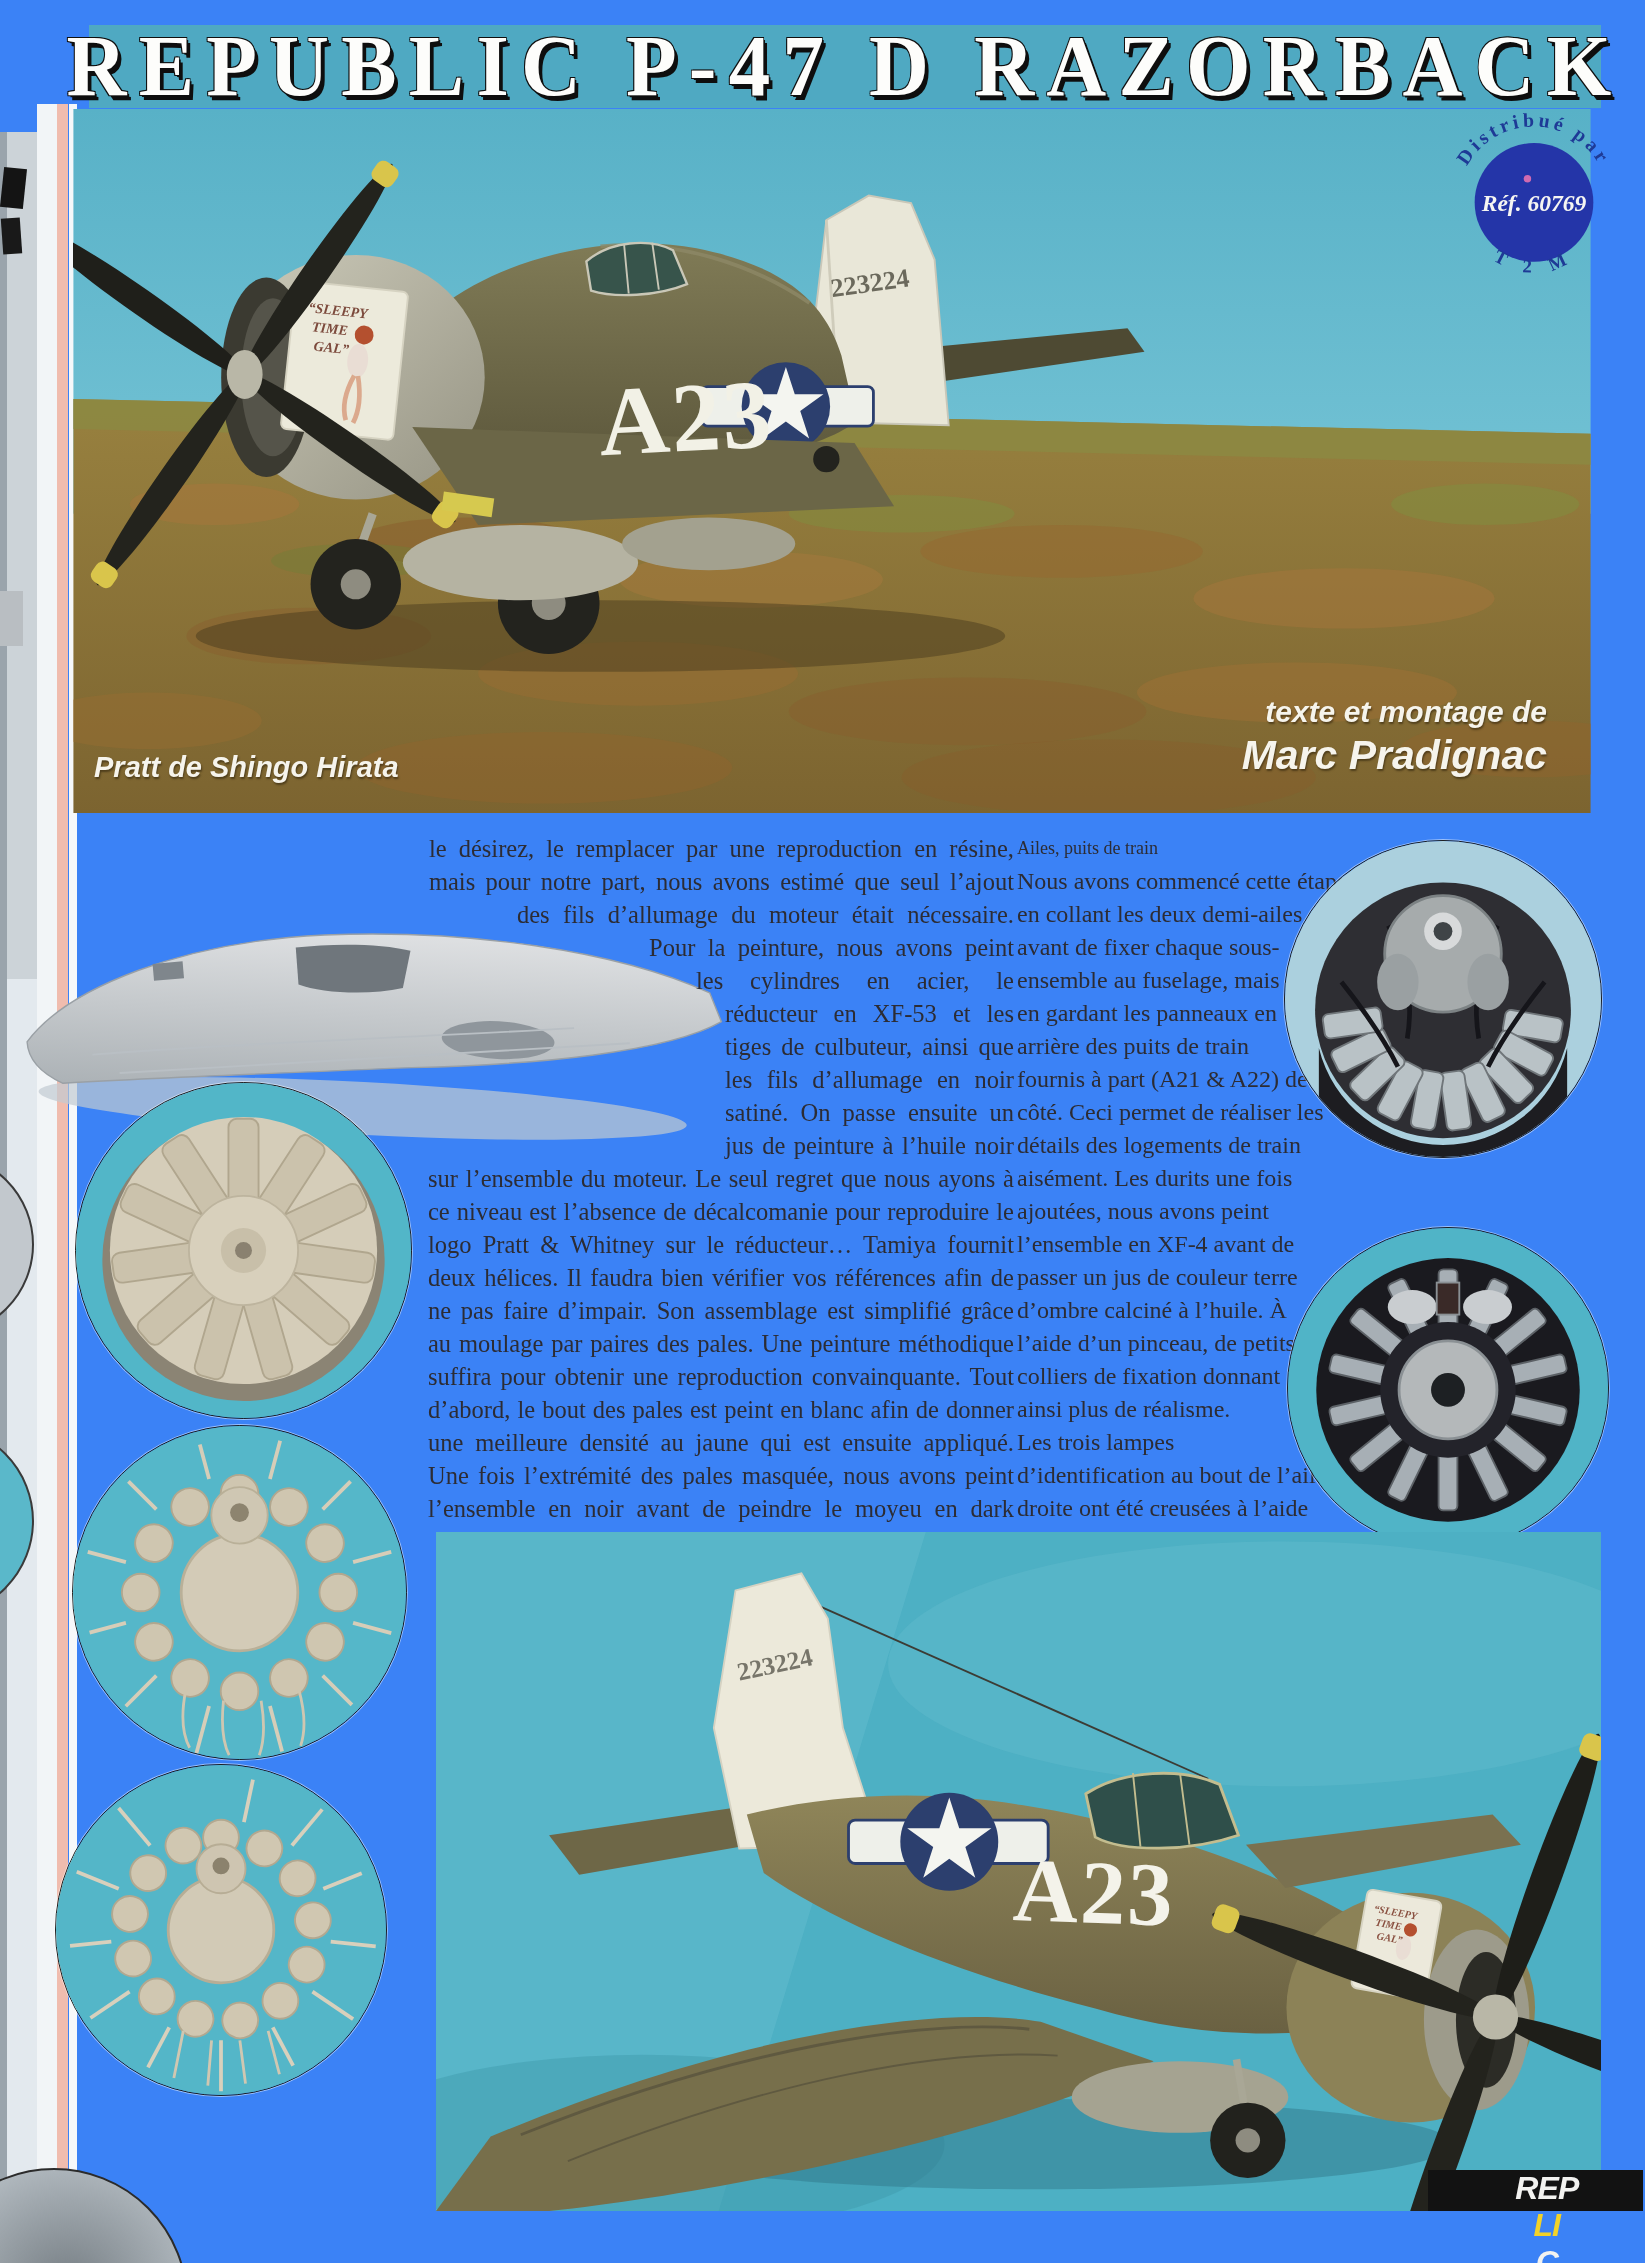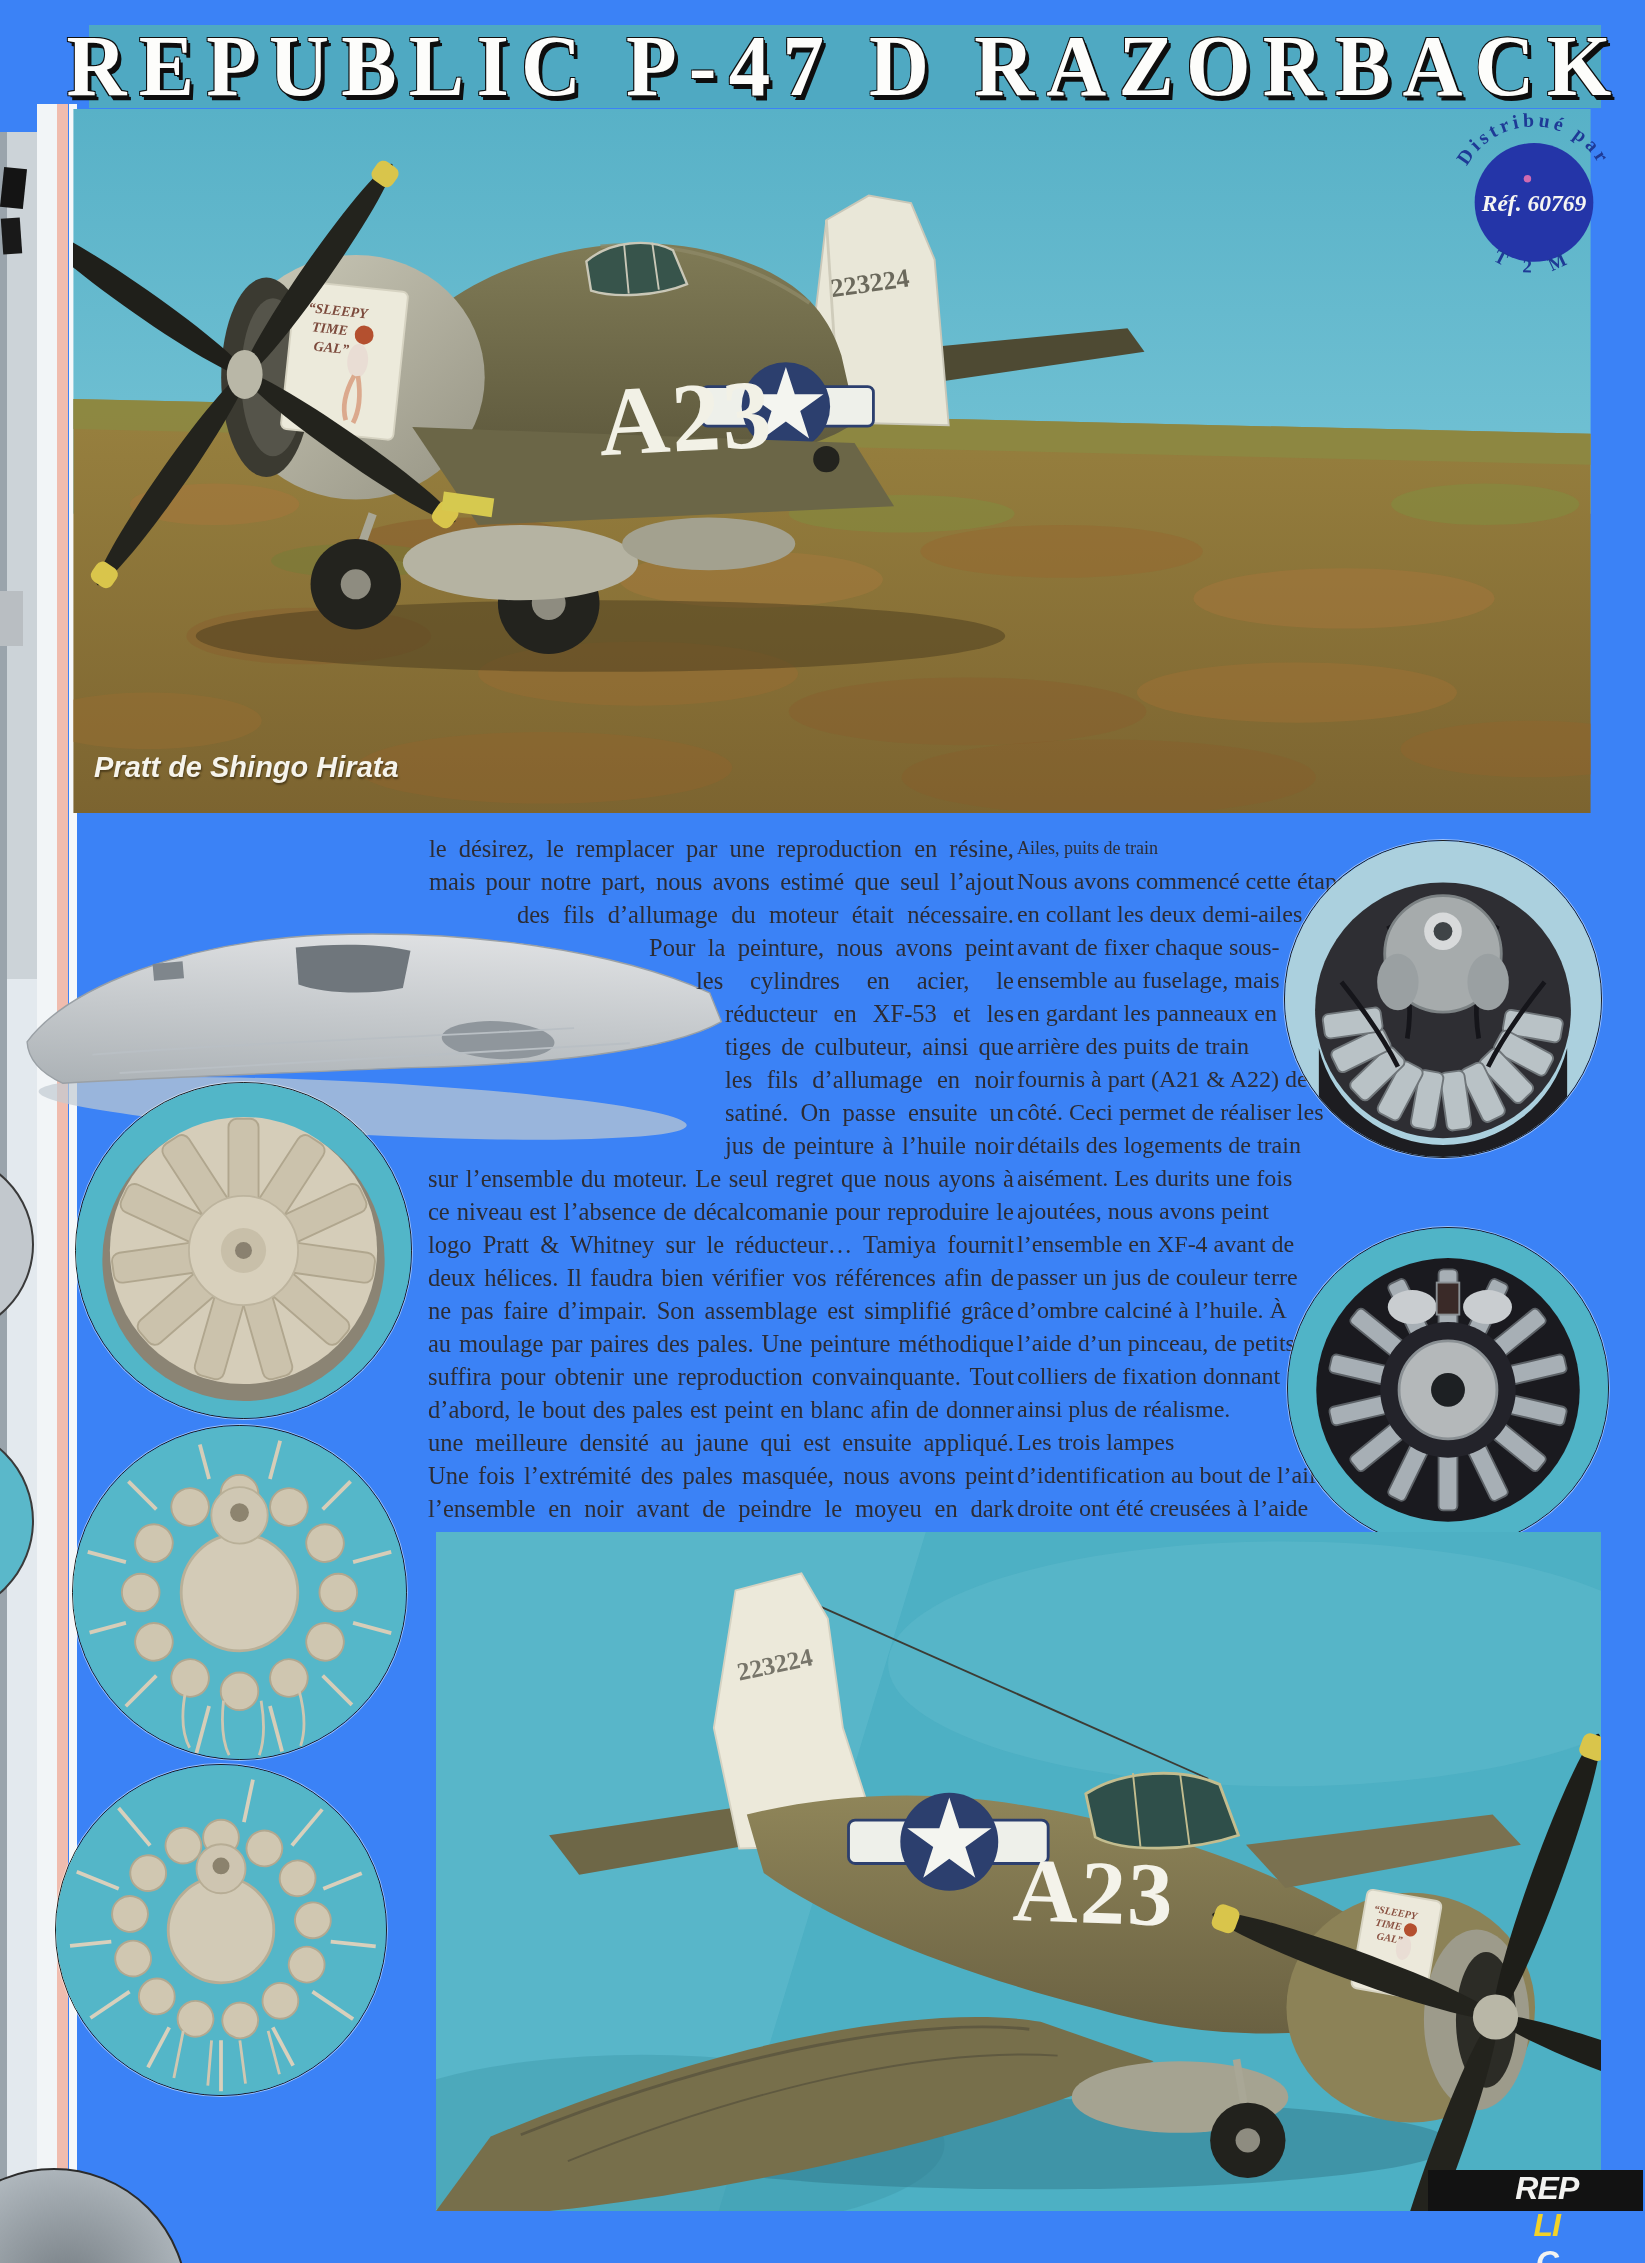--- a/index.html
+++ b/index.html
@@ -202,20 +202,24 @@
           <circle cx="300" cy="505" r="16" fill="#8e8c80"></circle>
         <circle cx="505" cy="525" r="54" fill="#23231e"></circle>
           <circle cx="505" cy="525" r="18" fill="#8e8c80"></circle>
         <circle cx="800" cy="372" r="14" fill="#23231e"></circle>
       </g>
       <ellipse cx="475" cy="482" rx="125" ry="40" fill="#b5b3a2"></ellipse>
       <ellipse cx="675" cy="462" rx="92" ry="28" fill="#a3a18f"></ellipse>
     </svg>
   </div>
   <div class="credit-left">Pratt de Shingo Hirata</div>
+  <div class="credit-right">
+    <div class="l1">texte et montage de</div>
+    <div class="l2">Marc Pradignac</div>
+  </div>
 
   <div class="badge">
     <svg width="162" height="179" viewBox="0 0 172 190">
       <defs>
         <path id="arcTop" d="M 10,70 A 80,80 0 0 1 161,70"></path>
         <path id="arcBot" d="M 16,123 A 74,74 0 0 0 155,123"></path>
       </defs>
       <circle cx="86" cy="97" r="63" fill="#2435a8"></circle>
       <circle cx="79" cy="72" r="4" fill="#d06ab0"></circle>
       <text font-family="Liberation Mono,monospace" font-weight="bold" font-size="21" fill="#1e3a96" letter-spacing="4">

